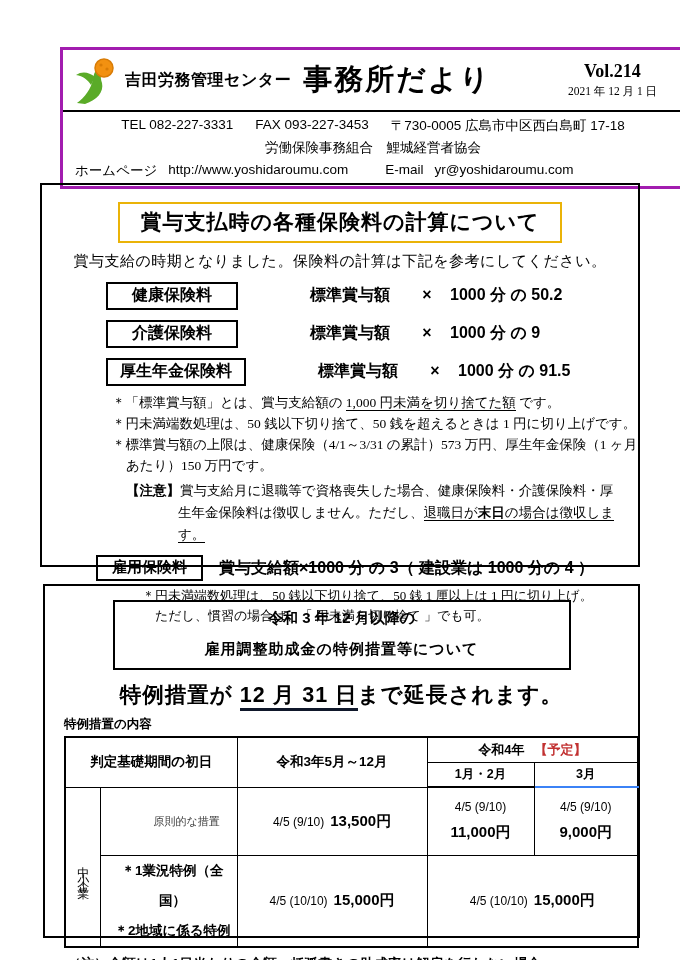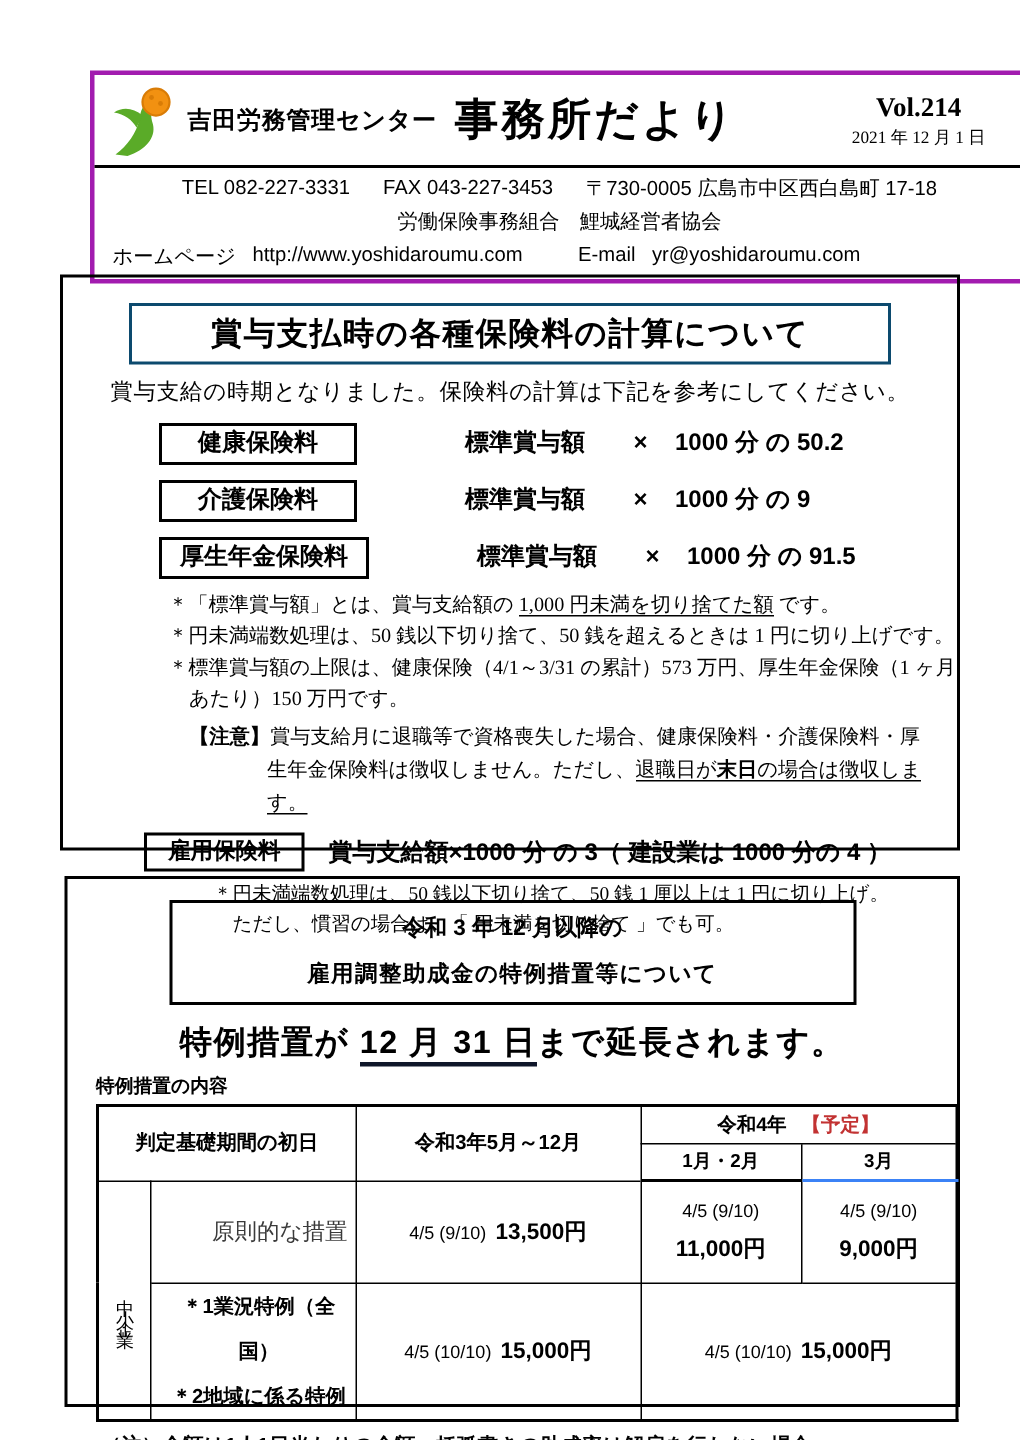--- a/index.html
+++ b/index.html
@@ -17,21 +17,21 @@
   .vol { font-size: 18px; font-weight: bold; }
   .date { font-size: 11.5px; margin-top: 2px; }
   .header-contact { padding: 5px 8px 6px; font-size: 13.5px; }
   .contact-line1 { display: flex; justify-content: center; gap: 22px; white-space: nowrap; }
   .contact-line2 { text-align: center; margin-top: 4px; }
   .contact-line3 { display: flex; gap: 11px; margin-top: 5px; padding-left: 4px; white-space: nowrap; }
   .contact-line3 .url { margin-right: 26px; }
 
   
   .box1 { position: absolute; left: 40px; top: 183px; width: 600px; height: 384px; border: 2px solid #000; }
-  .s1-title { width: 508px; margin: 17px auto 0; border: 2px solid #0c4a6e; text-align: center;
+  .s1-title { width: 444px; margin: 17px auto 0; border: 2px solid #eab308; text-align: center;
     font-size: 21px; font-weight: bold; letter-spacing: 1px; padding: 4px 0 5px; }
   .s1-intro { font-family: "Liberation Serif", serif; font-size: 15px; text-align: center; margin-top: 9px; letter-spacing: 0.5px; }
   .ins-row { display: flex; align-items: center; margin: 11px 0 0 64px; height: 27px; }
   .ins-label { border: 2px solid #000; font-weight: bold; font-size: 16px; text-align: center;
     padding: 1px 12px 2px; min-width: 132px; }
   .ins-formula { display: flex; font-weight: bold; font-size: 16px; margin-left: 58px; align-items: baseline; }
   .f-base { width: 108px; text-align: center; }
   .f-op { width: 46px; text-align: center; }
   .notes { margin: 7px 0 0 70px; font-family: "Liberation Serif", serif; font-size: 13.5px; line-height: 21px; }
   .note { padding-left: 14px; text-indent: -14px; }
@@ -58,21 +58,21 @@
   col.c0 { width: 35px; } col.c1 { width: 137px; } col.c2 { width: 190px; }
   col.c3 { width: 107px; } col.c4 { width: 104px; }
   .hrow1 th { height: 25px; font-size: 13px; }
   .hrow2 th { height: 25px; font-size: 12.5px; }
   th.span-head { border-bottom: 2px solid #000; font-size: 13.5px; }
   .yotei { color: #c23232; margin-left: 10px; }
   tr.brow1 td { height: 68px; }
   tr.brow2 td { height: 72px; }
   td.vlabel { writing-mode: vertical-rl; text-orientation: upright; font-size: 12px; letter-spacing: 7px;
     padding-top: 8px; }
-  .cell-label { font-size: 15px; color: #3a3a3a; padding-left: 36px; }
+  .cell-label { font-size: 11px; color: #3a3a3a; padding-left: 36px; }
   .rate { font-size: 12px; }
   .amount { font-size: 15px; font-weight: bold; }
   .inline-amt .amount { margin-left: 6px; }
   td.stack .rate { display: block; margin-bottom: 9px; }
   td.row2label { text-align: left; padding-left: 8px; font-weight: bold; font-size: 13.5px; line-height: 30px; }
   .footnote { margin: 7px 0 0 22px; font-size: 13.5px; font-weight: bold; letter-spacing: 0.3px; }
   .footnote .u { border-bottom: 1.5px solid #000; }
 </style>
 </head>
 <body>
@@ -91,21 +91,21 @@
       <span class="brand">吉田労務管理センター</span>
       <span class="main-title">事務所だより</span>
       <span class="vol-block">
         <div class="vol">Vol.214</div>
         <div class="date">2021 年 12 月 1 日</div>
       </span>
     </div>
     <div class="header-contact">
       <div class="contact-line1">
         <span>TEL 082-227-3331</span>
-        <span>FAX 043-227-3453</span>
+        <span>FAX 093-227-3453</span>
         <span>〒730-0005 広島市中区西白島町 17-18</span>
       </div>
       <div class="contact-line2">労働保険事務組合　鯉城経営者協会</div>
       <div class="contact-line3">
         <span>ホームページ</span>
         <span class="url">http://www.yoshidaroumu.com</span>
         <span>E-mail</span>
         <span>yr@yoshidaroumu.com</span>
       </div>
     </div>

